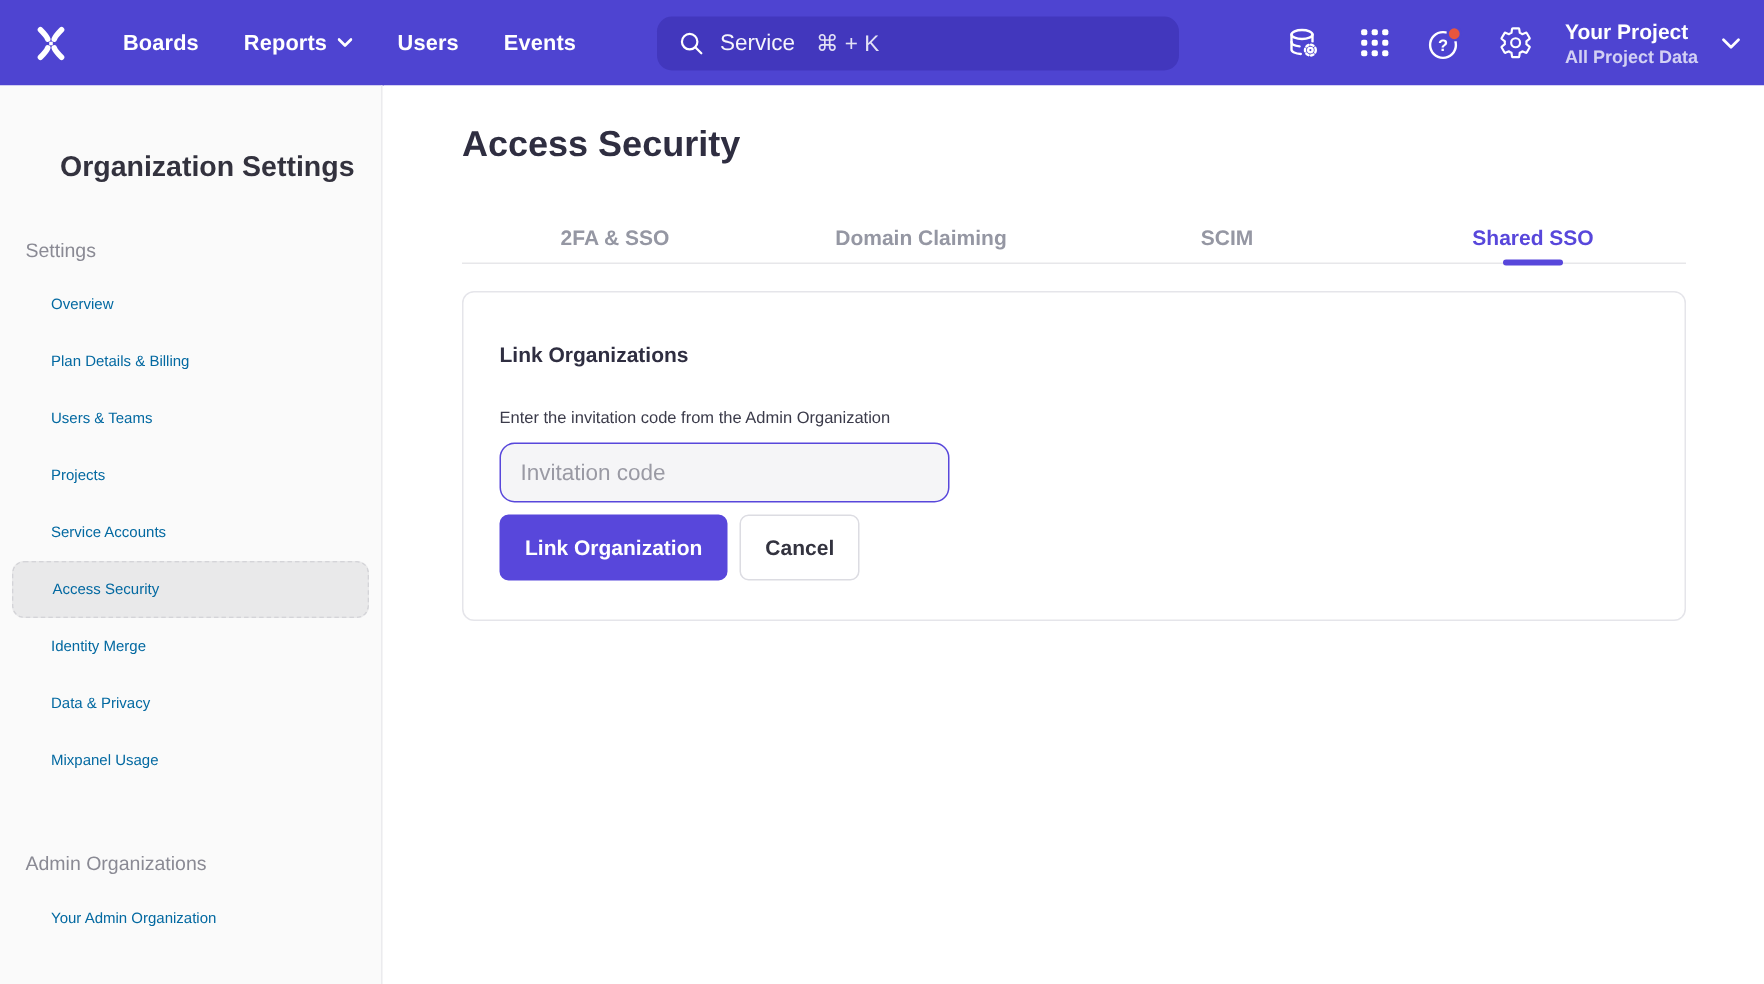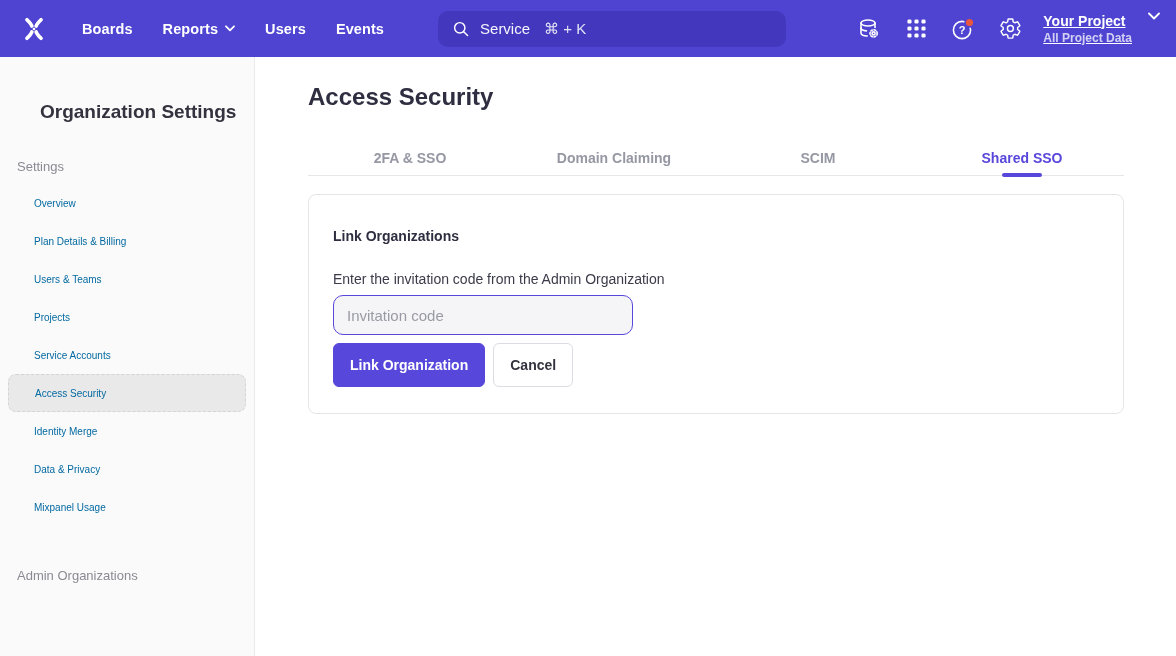--- a/index.html
+++ b/index.html
@@ -17,21 +17,21 @@
   .chev-sm { width:10px; height:7px; display:inline-block; }
 
   .searchbox { margin-left:54px; width:348px; height:36px; background:#4237bd;
     border-radius:10px; display:flex; align-items:center; padding:0 14px; cursor:text; }
   .searchbox .s-label { font-size:15px; color:rgba(255,255,255,.95); margin-left:10px; }
   .searchbox .s-short { font-size:15px; color:rgba(255,255,255,.85); margin-left:14px; }
 
   .top-right { margin-left:auto; display:flex; align-items:center; padding-right:16px; }
   .icon-btn { width:26px; height:26px; margin-left:21px; display:flex; align-items:center;
     justify-content:center; cursor:pointer; position:relative; }
-  .project { margin-left:20px; display:flex; cursor:pointer;text-decoration:underline; }
+  .project { margin-left:20px; display:flex; align-items:center; cursor:pointer; }
   .project-txt { text-align:left; }
   .project-name { font-size:14px; font-weight:700; color:#fff; line-height:18px; }
   .project-sub { font-size:12px; font-weight:700; color:rgba(255,255,255,.75); line-height:16px; }
   .project .chev-lg { margin-left:16px; width:12px; height:8px; }
 
   
   .sidebar { position:absolute; top:57px; left:0; width:255px; bottom:0;
     background:#fafafa; border-right:1px solid #ebebee; }
   .sb-title { font-size:19px; font-weight:700; color:#33323e; margin:44px 0 0 40px; }
   .sb-section { font-size:13px; color:#8a8a94; margin:36px 0 10px 17px; }
@@ -49,21 +49,21 @@
     max-width:816px; }
   .tab { flex:1; display:flex; align-items:center; justify-content:center; font-size:14px;
     font-weight:600; color:#9597a3; cursor:pointer; position:relative; }
   .tab.active { color:#5847db; }
   .tab.active .tab-underline { position:absolute; bottom:-2px; left:50%; margin-left:-20px;
     width:40px; height:4px; border-radius:2px; background:#5847db; }
 
   .card { margin-top:18px; max-width:816px; border:1px solid #e5e5ea; border-radius:8px;
     background:#fff; padding:28px 24px 26px 24px; }
   .card-title { font-size:14px; font-weight:700; color:#2f2e41; line-height:26px; }
-  .card-desc { font-size:14px; color:#3b3b4a; margin-top:22px; line-height:16px; }
+  .card-desc { font-size:11px; color:#3b3b4a; margin-top:22px; line-height:16px; }
   .code-input { margin-top:8px; width:300px; height:40px; background:#f5f5f7;
     border:1px solid #5847db; border-radius:10px; padding:0 13px; font-size:15px;
     color:#32313f; outline:none; font-family:"Liberation Sans", sans-serif; display:block; }
   .code-input::placeholder { color:#9a9aa4; }
   .btn-row { margin-top:8px; display:flex; gap:8px; }
   .btn { height:44px; border-radius:6px; font-size:14px; font-weight:600; cursor:pointer;
     display:flex; align-items:center; padding:0 16px;
     font-family:"Liberation Sans", sans-serif; }
   .btn.primary { background:#5847db; border:1px solid #5847db; color:#fff; }
   .btn.secondary { background:#fff; border:1px solid #dcdce2; color:#33333f; }
@@ -163,20 +163,21 @@
   <div class="sb-item">Plan Details &amp; Billing</div>
   <div class="sb-item">Users &amp; Teams</div>
   <div class="sb-item">Projects</div>
   <div class="sb-item">Service Accounts</div>
   <div class="sb-item active">Access Security</div>
   <div class="sb-item">Identity Merge</div>
   <div class="sb-item">Data &amp; Privacy</div>
   <div class="sb-item">Mixpanel Usage</div>
 
   <div class="sb-section admin">Admin Organizations</div>
+  <div class="sb-item">Your Admin Organization</div>
 </aside>
 
 <main class="main">
   <h1 class="page-title">Access Security</h1>
 
   <div class="tabs">
     <div class="tab">2FA &amp; SSO</div>
     <div class="tab">Domain Claiming</div>
     <div class="tab">SCIM</div>
     <div class="tab active">

